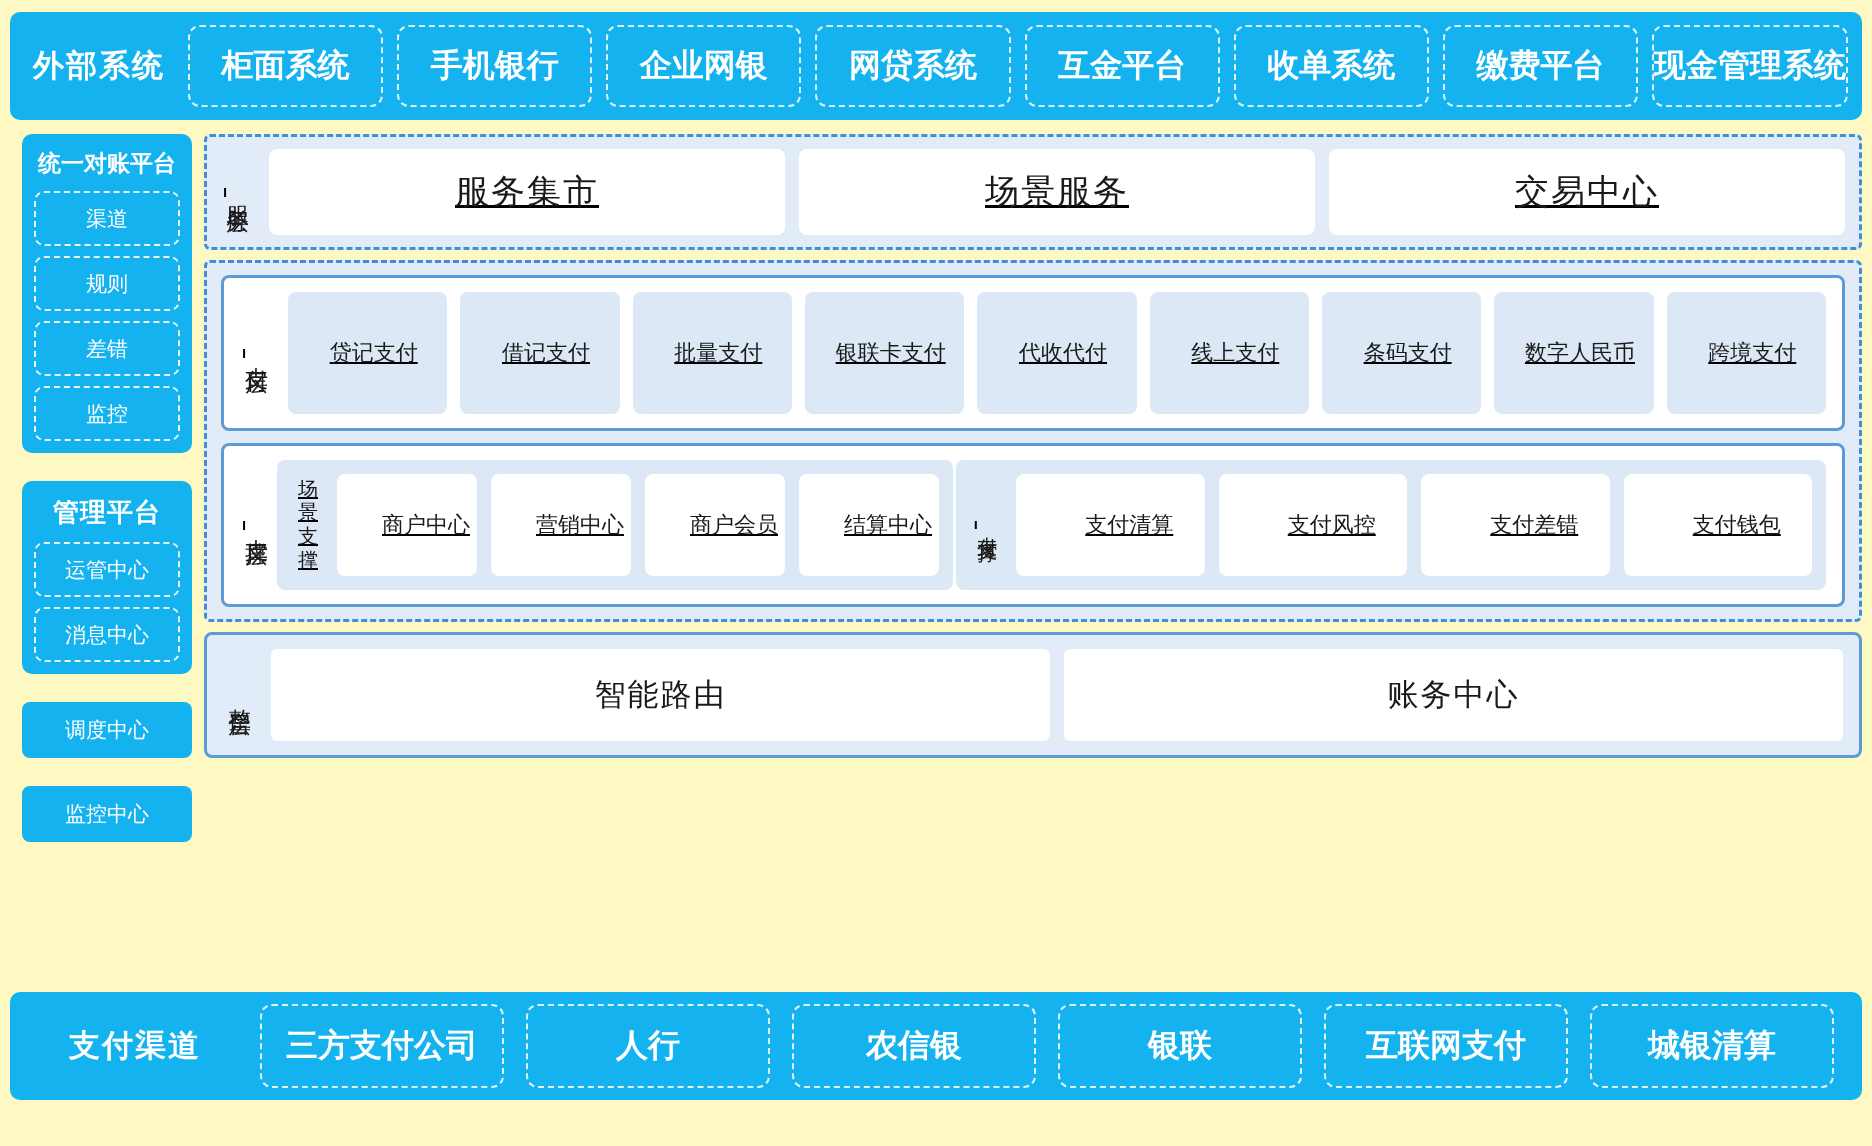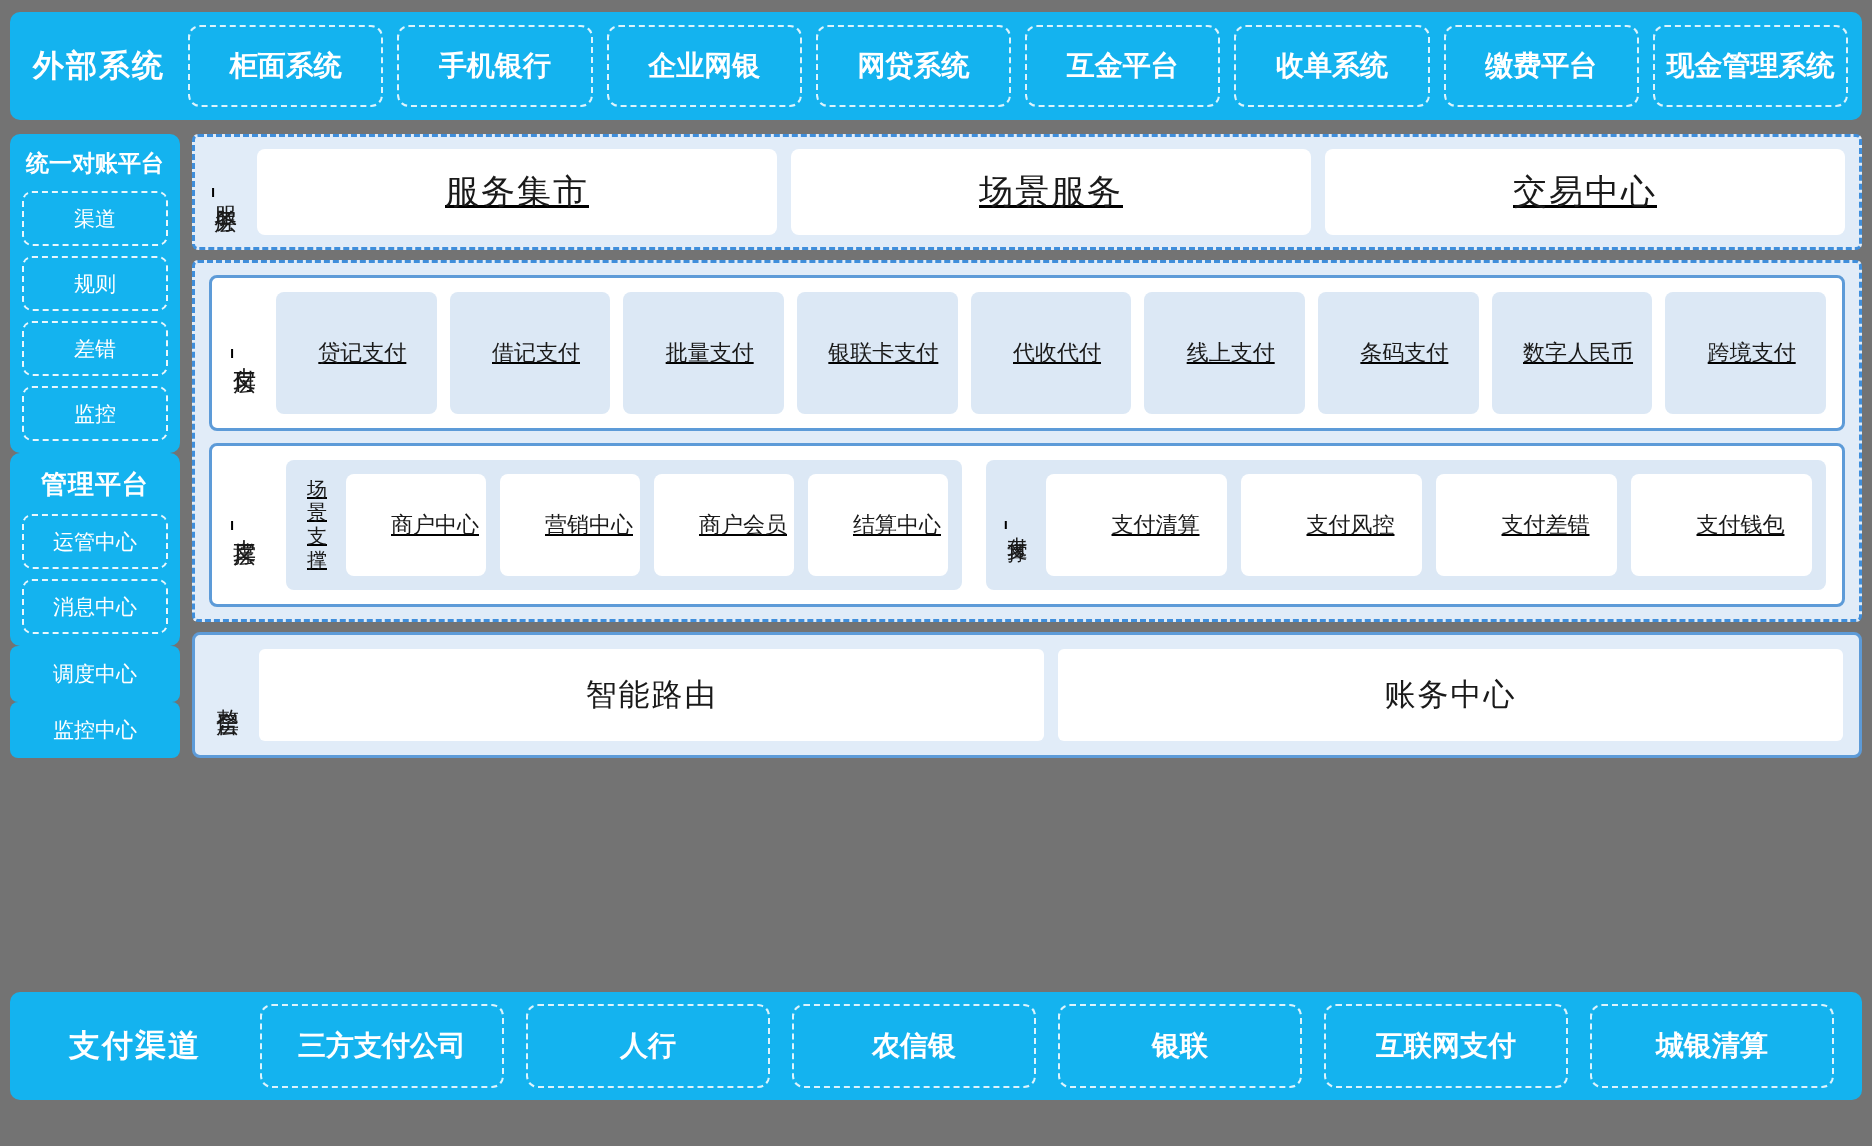--- a/index.html
+++ b/index.html
@@ -5,21 +5,21 @@
   * { box-sizing: border-box; margin: 0; padding: 0; }
   html, body {
     width: 1872px; height: 1146px;
     background: #ffffff;
     font-family: "Liberation Sans", "DejaVu Sans", sans-serif;
     overflow: hidden;
   }
   .page {
     position: relative;
     width: 1872px; height: 1146px;
-    background: #737373;
+    background: #fef9c3;
     padding: 12px 10px;
   }
 
   
   .cyan-bar {
     background: #14b3ef;
     border-radius: 10px;
     display: flex;
     align-items: center;
   }
@@ -31,21 +31,21 @@
     white-space: nowrap;
     text-align: center;
   }
   .dash-chip {
     border: 2px dashed rgba(255,255,255,0.85);
     border-radius: 12px;
     color: #ffffff;
     display: flex;
     align-items: center;
     justify-content: center;
-    font-size: 28px;
+    font-size: 32px;
     font-weight: 700;
     white-space: nowrap;
   }
 
   
   .external-row {
     height: 108px;
     padding: 0 14px 0 0;
     gap: 0;
   }
@@ -66,21 +66,22 @@
     gap: 12px;
     margin-top: 14px;
     height: 844px;
   }
 
   
   .side-col {
     flex: 0 0 170px;
     display: flex;
     flex-direction: column;
-    gap: 0;
+    gap: 28px;
+    margin-left: 12px;
   }
   .side-card {
     background: #14b3ef;
     border-radius: 10px;
     padding: 10px 12px 12px;
     display: flex;
     flex-direction: column;
     gap: 10px;
   }
   .side-card .card-head {
@@ -179,21 +180,21 @@
     display: flex;
     align-items: center;
     justify-content: center;
     font-size: 22px;
     color: #1a1a1a;
     white-space: nowrap;
     padding-left: 12px;
   }
 
   
-  .support-row { display: flex; align-items: stretch; gap: 24px; }
+  .support-row { display: flex; align-items: stretch; gap: 3px; }
   .support-group {
     background: #dce8f5;
     border-radius: 8px;
     display: flex;
     align-items: stretch;
     gap: 12px;
     padding: 14px 14px;
   }
   .support-group.scene { flex: 0 0 auto; }
   .support-group.pay   { flex: 1 1 auto; }

